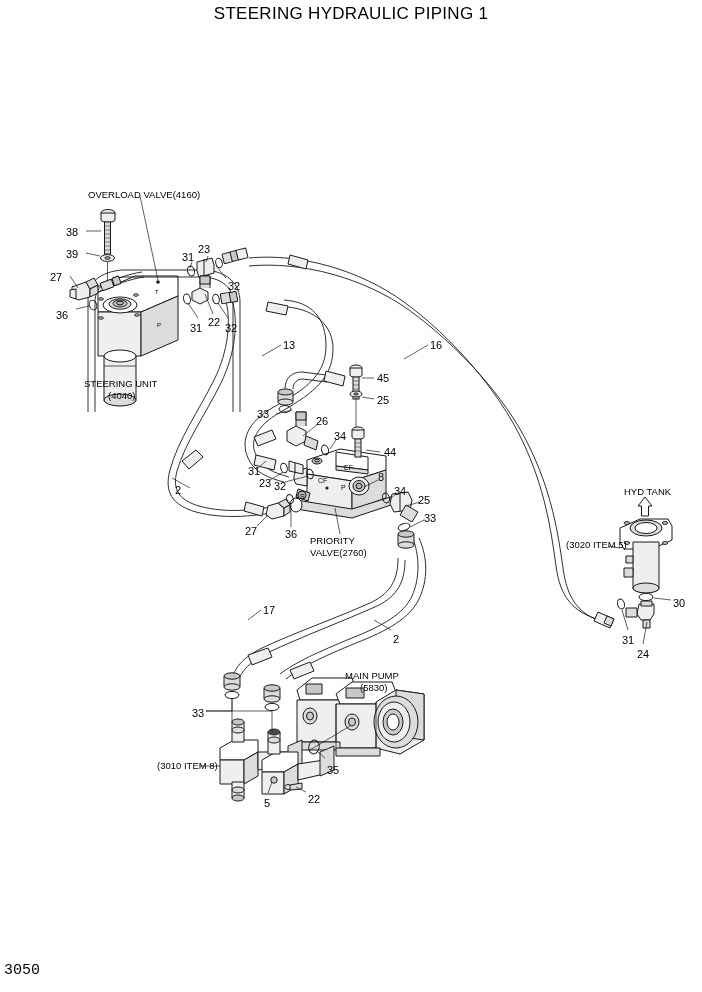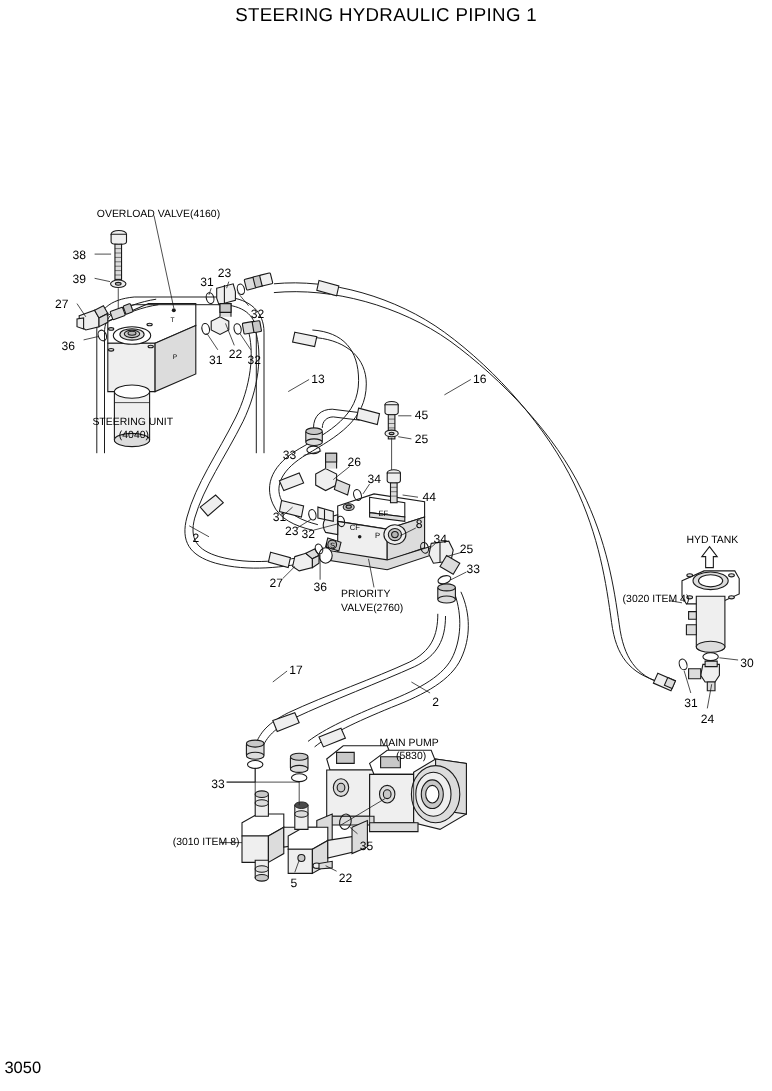--- a/index.html
+++ b/index.html
@@ -13,21 +13,21 @@
   }
   #sheet{position:absolute;left:0;top:0;width:702px;height:748px;}
   #sheet svg{position:absolute;left:0;top:0;}
   .ttl{
     position:absolute;top:4px;left:0;width:702px;
     text-align:center;font-size:17px;letter-spacing:.3px;
     font-family:"Liberation Sans", sans-serif;
   }
   .pgno{
     position:absolute;left:4px;top:962px;
-    font-size:15px;font-family:Liberation Sans, sans-serif;
+    font-size:15px;font-family:Liberation Mono, monospace;
   }
   
   .lbl{
     position:absolute;
     font-family:Liberation Sans, sans-serif;
     white-space:pre;
     line-height:1.12;
   }
   .num{font-size:11px;}
   .cap{font-size:9.5px;}
@@ -484,21 +484,21 @@
   </svg>
 
   <div class="lbl cap" style="left:88px;top:190px">OVERLOAD VALVE(4160)</div>
   <div class="lbl cap" style="left:84px;top:379px">STEERING UNIT</div>
   <div class="lbl cap" style="left:108px;top:391px">(4040)</div>
   <div class="lbl cap" style="left:310px;top:536px">PRIORITY</div>
   <div class="lbl cap" style="left:310px;top:548px">VALVE(2760)</div>
   <div class="lbl cap" style="left:345px;top:671px">MAIN PUMP</div>
   <div class="lbl cap" style="left:360px;top:683px">(5830)</div>
   <div class="lbl cap" style="left:624px;top:487px">HYD TANK</div>
-  <div class="lbl cap" style="left:566px;top:540px">(3020 ITEM 4)</div>
+  <div class="lbl cap" style="left:566px;top:540px">(3020 ITEM 5)</div>
   <div class="lbl cap" style="left:157px;top:761px">(3010 ITEM 8)</div>
 
   <div class="lbl port" style="left:155px;top:289px">T</div>
   <div class="lbl port" style="left:157px;top:322px">P</div>
   <div class="lbl tiny" style="left:318px;top:477px">CF</div>
   <div class="lbl tiny" style="left:344px;top:464px">EF</div>
   <div class="lbl tiny" style="left:341px;top:484px">P</div>
   <div class="lbl tiny" style="left:296px;top:493px">LS</div>
 
   <div class="lbl num" style="left:66px;top:226px">38</div>

